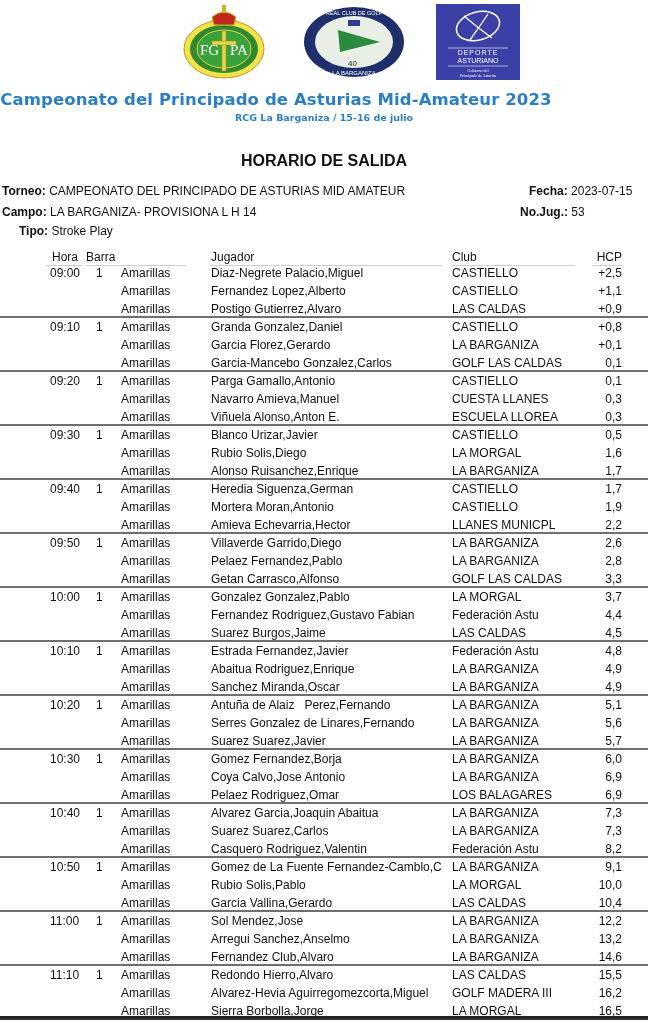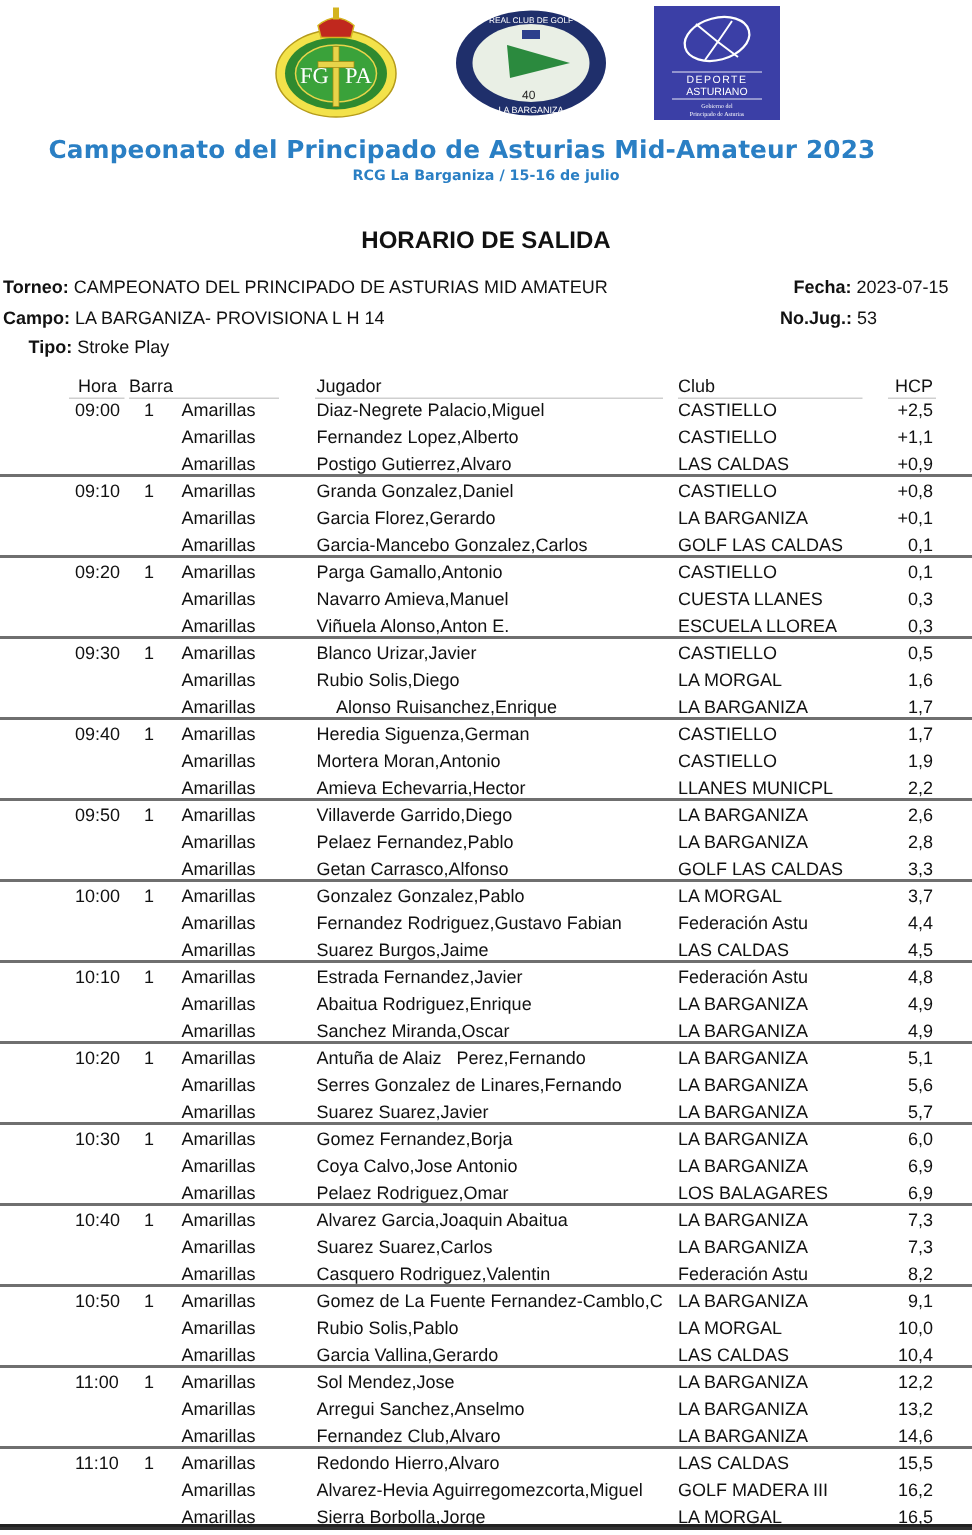--- a/index.html
+++ b/index.html
@@ -4,21 +4,21 @@
   <style>
     html, body { margin: 0; padding: 0; background: #ffffff; }
     body { width: 648px; height: 1023px; position: relative; overflow: hidden; font-family: "Liberation Sans", sans-serif; color: #111; }
 
     .logos { position: absolute; top: 3px; left: 0; width: 648px; height: 76px; }
     .logo { position: absolute; }
     .logo-fgpa { left: 178px; top: 0; width: 92px; height: 76px; }
     .logo-rcg { left: 302px; top: 3px; width: 104px; height: 72px; }
     .logo-da { left: 436px; top: 1px; width: 84px; height: 76px; background: #3b3fa6; }
 
-    .title-main { position: absolute; top: 90px; left: 0; width: 552px; text-align: center; font-family: "DejaVu Sans", sans-serif; font-weight: bold; font-size: 16.5px; color: #2a7fc4; letter-spacing: 0.1px; white-space: nowrap; padding-left: 32px; }
+    .title-main { position: absolute; top: 90px; left: 0; width: 552px; text-align: center; font-family: "DejaVu Sans", sans-serif; font-weight: bold; font-size: 16.5px; color: #2a7fc4; letter-spacing: 0.1px; white-space: nowrap; }
     .title-sub { position: absolute; top: 112px; left: 0; width: 648px; text-align: center; font-family: "DejaVu Sans", sans-serif; font-weight: bold; font-size: 9.5px; color: #2a7fc4; }
 
     .heading { position: absolute; top: 152px; left: 0; width: 648px; text-align: center; font-weight: bold; font-size: 16px; color: #111; }
 
     .meta { position: absolute; font-size: 12px; white-space: nowrap; }
     .meta b { font-weight: bold; }
     .m-torneo { top: 184px; left: 2px; }
     .m-campo { top: 205px; left: 2px; }
     .m-tipo { top: 224px; left: 19px; }
     .m-fecha { top: 184px; left: 529px; }
@@ -198,21 +198,21 @@
         <span class="c-hcp">0,5</span>
       </div>
       <div class="row">
         <span class="c-tee">Amarillas</span>
         <span class="c-player" style="white-space: pre;">Rubio Solis,Diego</span>
         <span class="c-club">LA MORGAL</span>
         <span class="c-hcp">1,6</span>
       </div>
       <div class="row">
         <span class="c-tee">Amarillas</span>
-        <span class="c-player" style="white-space: pre; margin-left: 13px;">Alonso Ruisanchez,Enrique</span>
+        <span class="c-player" style="white-space: pre;">Alonso Ruisanchez,Enrique</span>
         <span class="c-club">LA BARGANIZA</span>
         <span class="c-hcp">1,7</span>
       </div>
     </div>
     <div class="group">
       <div class="row">
         <span class="c-hora">09:40</span>
         <span class="c-barra">1</span>
         <span class="c-tee">Amarillas</span>
         <span class="c-player" style="white-space: pre;">Heredia Siguenza,German</span>

